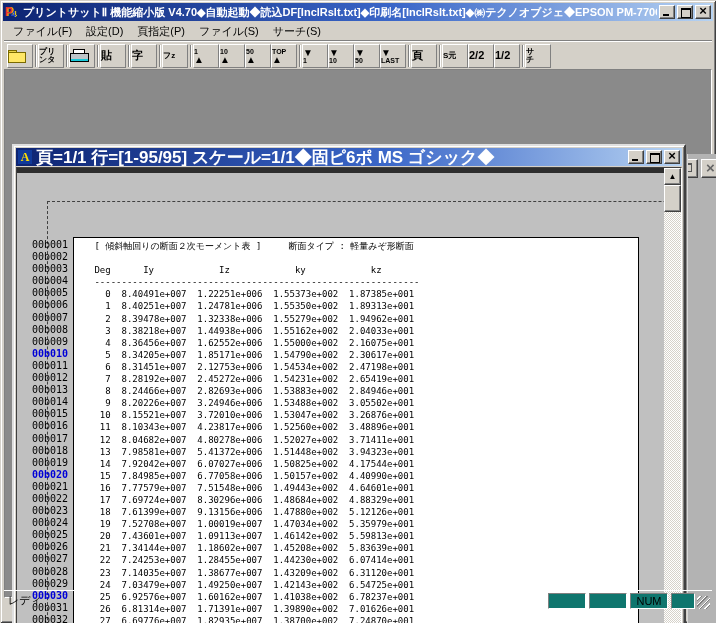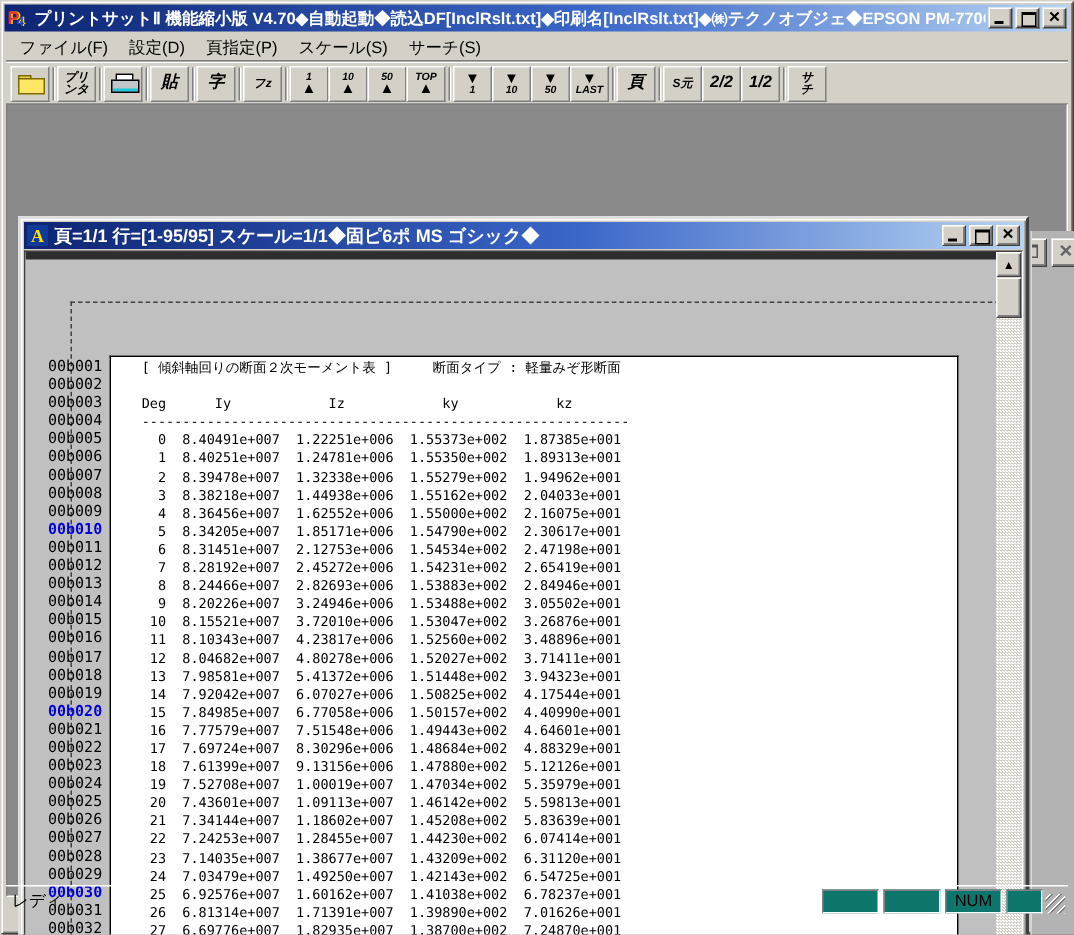--- a/index.html
+++ b/index.html
@@ -45,22 +45,22 @@
 
   
   .toolbar {
     position:absolute; left:4px; top:40px; width:708px; height:29px;
     border-top:1px solid #808080; box-shadow:0 1px 0 #fff inset;
     display:flex; align-items:center; padding:2px 2px 1px 3px;
   }
   .tb-btn {
     width:26px; height:24px; background:#d4d0c8; flex:0 0 auto;
     border:1px solid; border-color:#fff #808080 #808080 #fff;
-    display:flex; flex-direction:column; align-items:center; justify-content:center;
-    font-size:11px; font-weight:bold; color:#000; line-height:11px;font-style:italic;
+    display:flex; flex-direction:column; align-items:flex-start; justify-content:center;
+    font-size:11px; font-weight:bold; color:#000; line-height:11px;
   }
   .tb-btn .two-line { font-size:8px; line-height:8px; font-weight:bold; text-align:center; white-space:pre; }
   .tb-sep { width:5px; height:22px; flex:0 0 auto; position:relative; }
   .tb-sep::after { content:""; position:absolute; left:2px; top:0; width:1px; height:100%; background:#808080; box-shadow:1px 0 0 #fff; }
   .nav-num { font-size:7px; line-height:7px; font-weight:bold; }
   .nav-tri { font-size:10px; line-height:9px; }
   .icon-folder { width:16px; height:12px; position:relative; }
   .icon-folder::before { content:""; position:absolute; left:0; top:0; width:7px; height:3px; background:#e8d24a; border:1px solid #7a6a00; }
   .icon-folder::after { content:""; position:absolute; left:0; top:2px; width:16px; height:9px; background:#ffe766; border:1px solid #7a6a00; }
   .icon-printer { width:17px; height:13px; position:relative; }
@@ -89,21 +89,21 @@
     box-shadow:inset 1px 1px 0 #fff, inset -1px -1px 0 #808080;
   }
   .c1-title {
     position:absolute; left:2px; top:2px; right:2px; height:18px;
     background:linear-gradient(90deg,#0d2472 0%,#3a66c8 55%,#b7d3f2 100%);
     display:flex; align-items:center; padding:0 2px; color:#fff;
   }
   .doc-icon { width:14px; height:14px; background:#103a9a; color:#ffe000; font-weight:bold;
     font-size:12px; line-height:14px; text-align:center; margin-right:4px; flex:0 0 auto;
     font-family:"Liberation Serif", serif; }
-  .c1-title .title-text { font-size:12px; font-weight:bold; white-space:nowrap; overflow:hidden; flex:1 1 auto; }
+  .c1-title .title-text { font-size:17px; font-weight:bold; white-space:nowrap; overflow:hidden; flex:1 1 auto; }
 
   .c1-client {
     position:absolute; left:2px; top:21px; right:2px; bottom:2px;
     border:1px solid; border-color:#404040 #fff #fff #404040;
     background:#c0c0c0;
   }
   .view { position:absolute; left:0; top:0; right:17px; bottom:17px; background:#c0c0c0; overflow:hidden; }
   .view-topstrip { position:absolute; left:0; top:0; width:100%; height:5px; background:#2e2e2e; }
 
   .margin-dash { position:absolute; left:30px; top:33px; width:800px; height:700px;
@@ -149,21 +149,21 @@
     <div class="cap-btn glyph-min"></div>
     <div class="cap-btn glyph-max"></div>
     <div class="cap-btn glyph-close"></div>
   </div>
 </div>
 
 <div class="menubar">
   <span class="menu-item">ファイル(F)</span>
   <span class="menu-item">設定(D)</span>
   <span class="menu-item">頁指定(P)</span>
-  <span class="menu-item">スケール(S)</span>
+  <span class="menu-item">ファイル(S)</span>
   <span class="menu-item">サーチ(S)</span>
 </div>
 
 <div class="toolbar">
   <div class="tb-btn">
       <span class="icon-folder"></span>
     </div>
   <div class="tb-sep"></div>
   <div class="tb-btn">
       <span class="two-line">プリ

